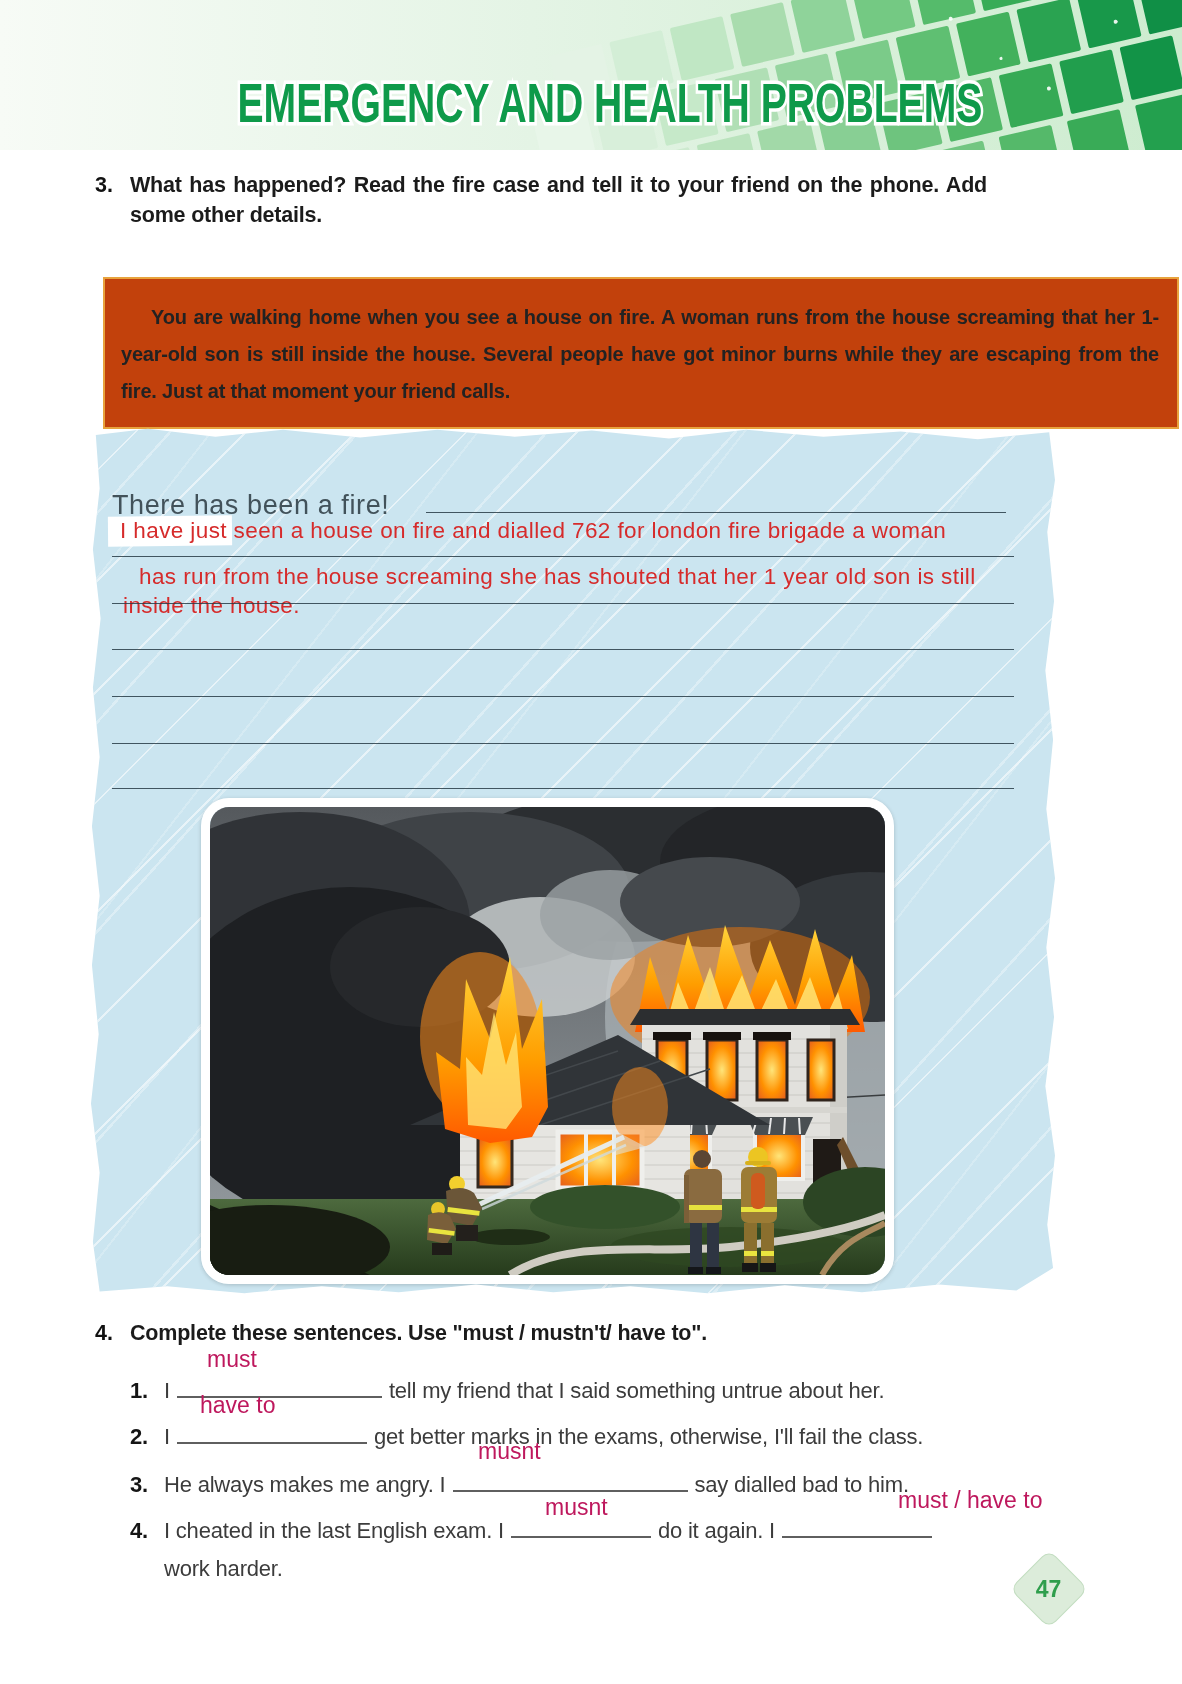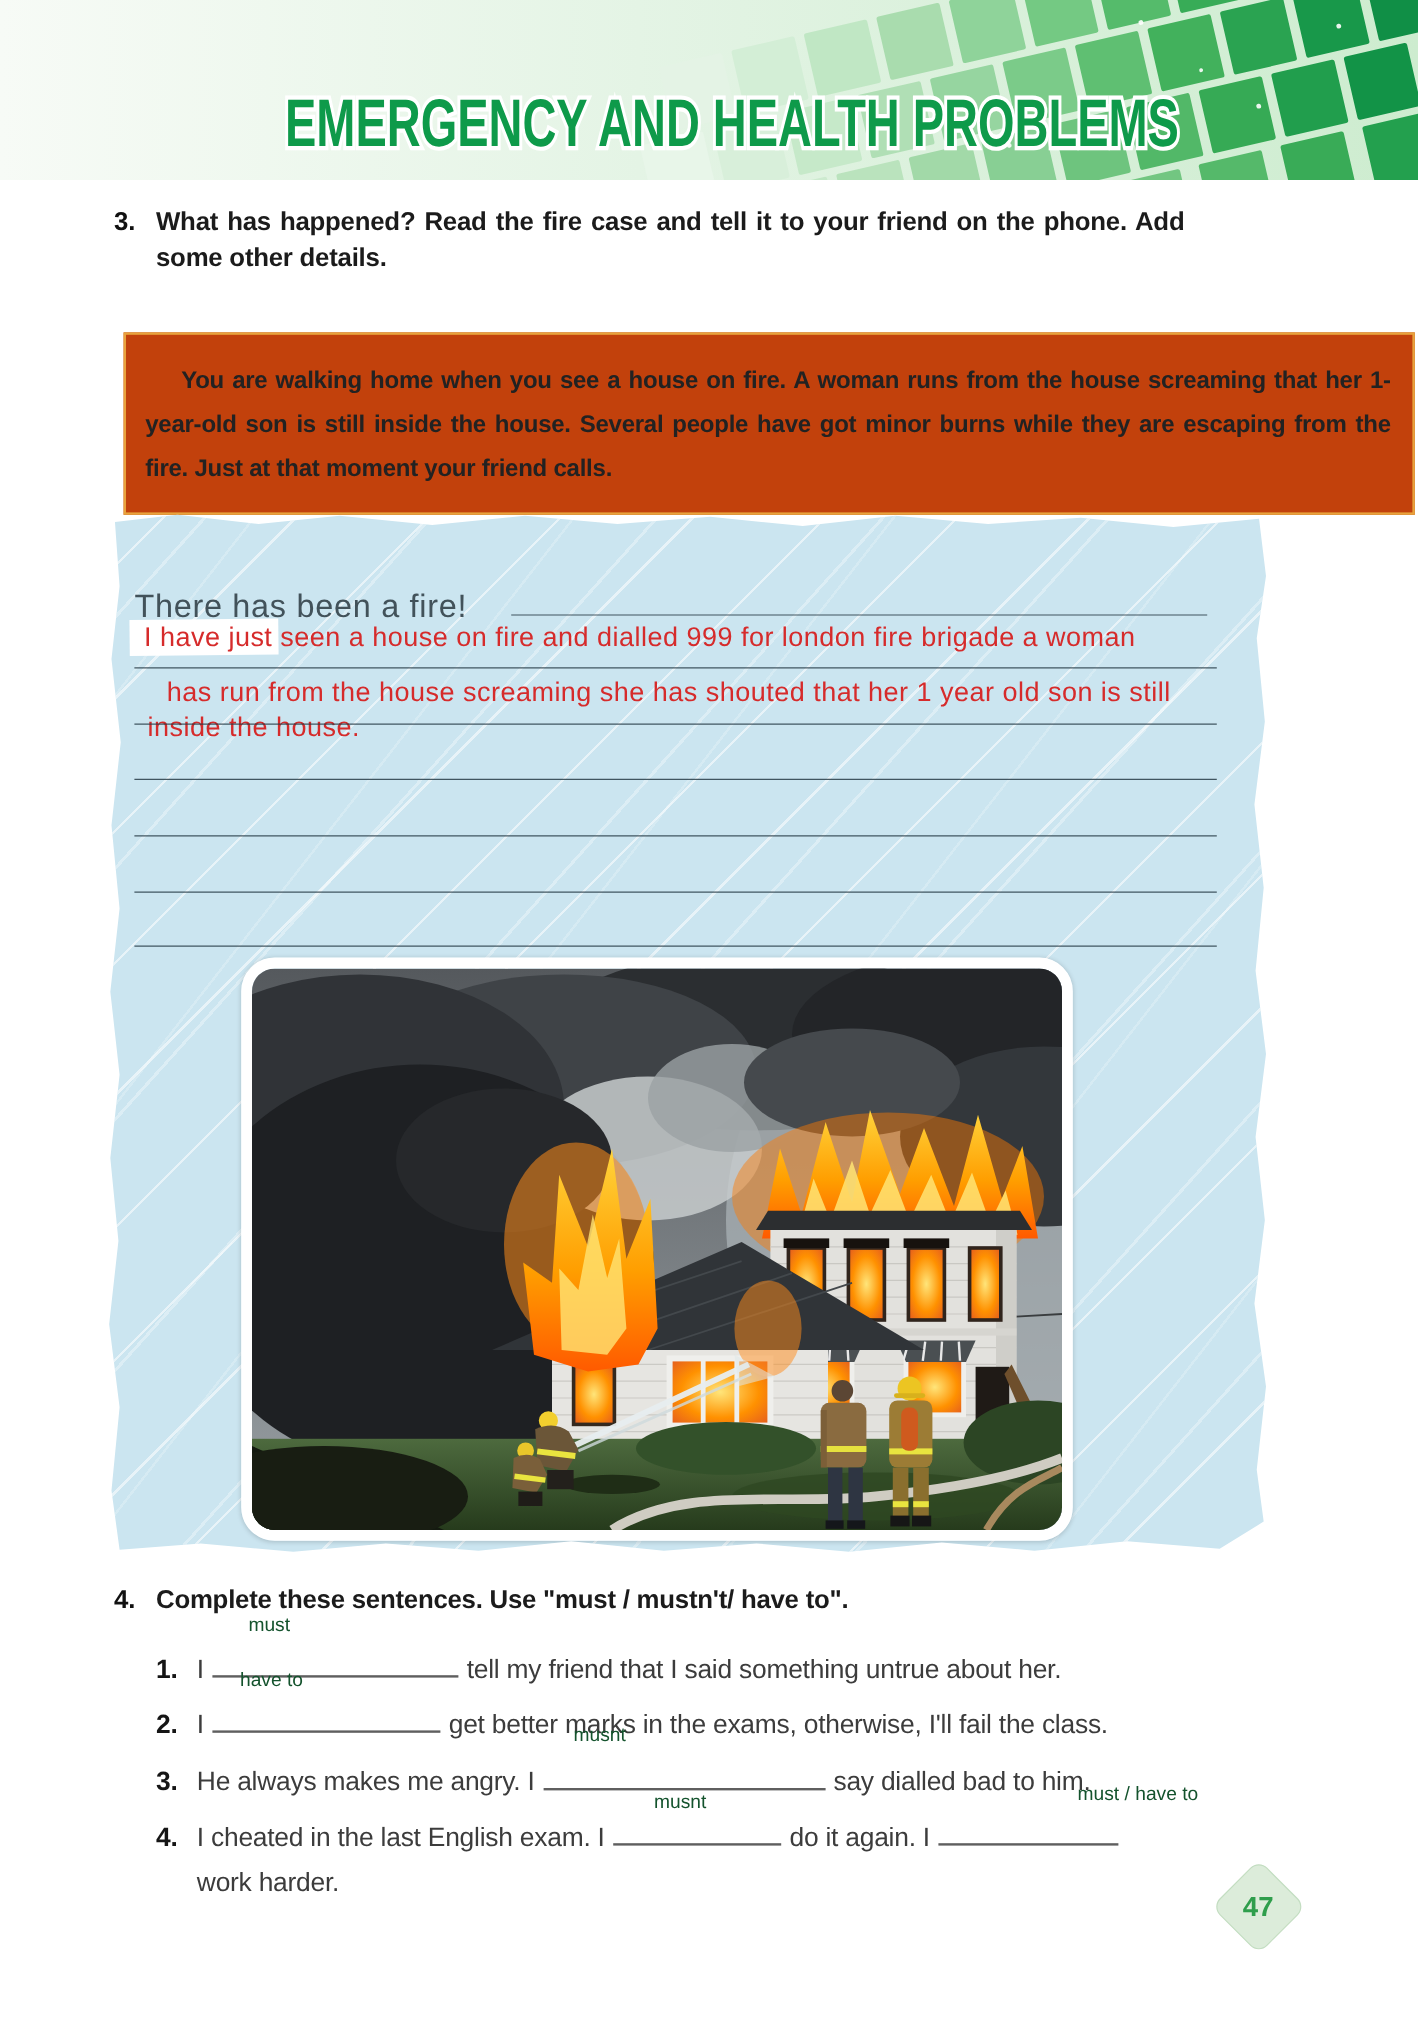--- a/index.html
+++ b/index.html
@@ -44,21 +44,21 @@
   .photo-frame{position:absolute;left:111px;top:370px;border:9px solid #ffffff;border-radius:28px;
                overflow:hidden;box-shadow:0 1px 4px rgba(0,0,0,.18);z-index:4;line-height:0;}
 
   
   #ex4-head{left:95px;top:1318px;width:940px;white-space:nowrap;}
   .item{position:absolute;font-size:22px;color:#3c3c3c;white-space:nowrap;letter-spacing:-0.2px;}
   .item .inum{display:inline-block;width:34px;font-weight:bold;color:#151515;}
   .blank{display:inline-block;border-bottom:2px solid #5f5f5f;height:18px;margin:0 7px;vertical-align:baseline;}
   #it1{left:130px;top:1378px;} #it2{left:130px;top:1424px;}
   #it3{left:130px;top:1472px;} #it4{left:130px;top:1518px;} #it4b{left:164px;top:1556px;}
-  .ans{position:absolute;color:#14532d;font-size:16px;white-space:nowrap;z-index:5;text-align:center;}
+  .ans{position:absolute;color:#be185d;font-size:23px;white-space:nowrap;z-index:5;text-align:center;}
   #ans1{left:207px;top:1346px;} #ans2{left:200px;top:1392px;} #ans3{left:478px;top:1438px;}
   #ans4{left:545px;top:1494px;} #ans5{left:898px;top:1487px;}
 
   
   .page-num{position:absolute;left:1021px;top:1561px;width:54px;height:54px;background:#dcecda;
             border:1px solid #c3ddc1;border-radius:10px;transform:rotate(45deg);
             display:flex;align-items:center;justify-content:center;}
   .page-num span{transform:rotate(-45deg);color:#2f9e4c;font-weight:bold;font-size:23px;}
 </style>
 </head>
@@ -148,21 +148,21 @@
     <p>You are walking home when you see a house on fire. A woman runs from the house screaming that her 1-year-old son is still inside the house. Several people have got minor burns while they are escaping from the fire. Just at that moment your friend calls.</p>
   </div>
 
   <div class="panel">
     <div class="hatch"></div>
 
     <div class="prompt">There has been a fire!</div>
     <div class="wline" style="left:336px;top:84px;width:580px;"></div>
 
     <div class="whiteout"></div>
-    <div class="hw" style="left:30px;top:90px;">I have just seen a house on fire and dialled 999 for london fire brigade a woman</div>
+    <div class="hw" style="left:30px;top:90px;">I have just seen a house on fire and dialled 762 for london fire brigade a woman</div>
     <div class="wline" style="left:22px;top:128px;width:902px;"></div>
 
     <div class="hw" style="left:33px;top:136px;margin-left:16px;">has run from the house screaming she has shouted that her 1 year old son is still</div>
 
     <div class="hw" style="left:33px;top:165px;">inside the house.</div>
     <div class="wline" style="left:22px;top:175px;width:902px;"></div>
 
     <div class="wline" style="left:22px;top:221px;width:902px;"></div>
     <div class="wline" style="left:22px;top:268px;width:902px;"></div>
     <div class="wline" style="left:22px;top:315px;width:902px;"></div>

